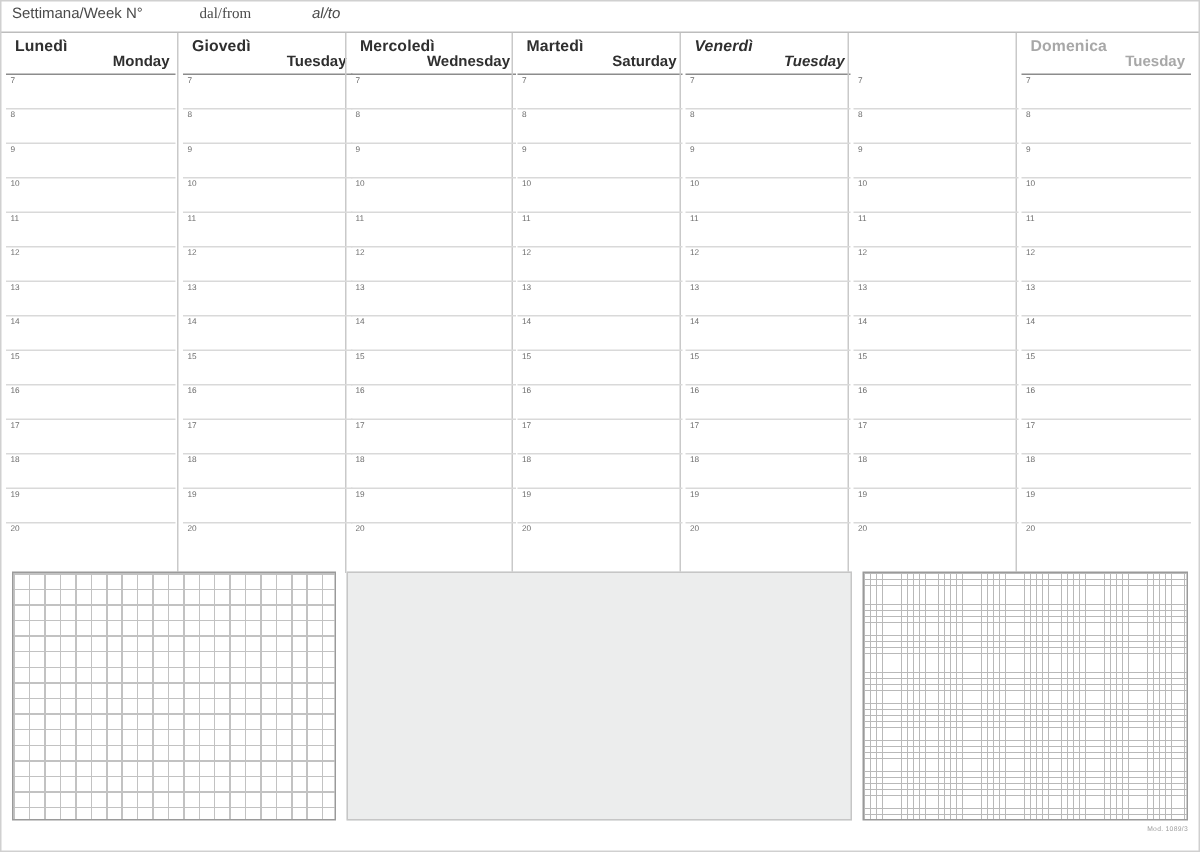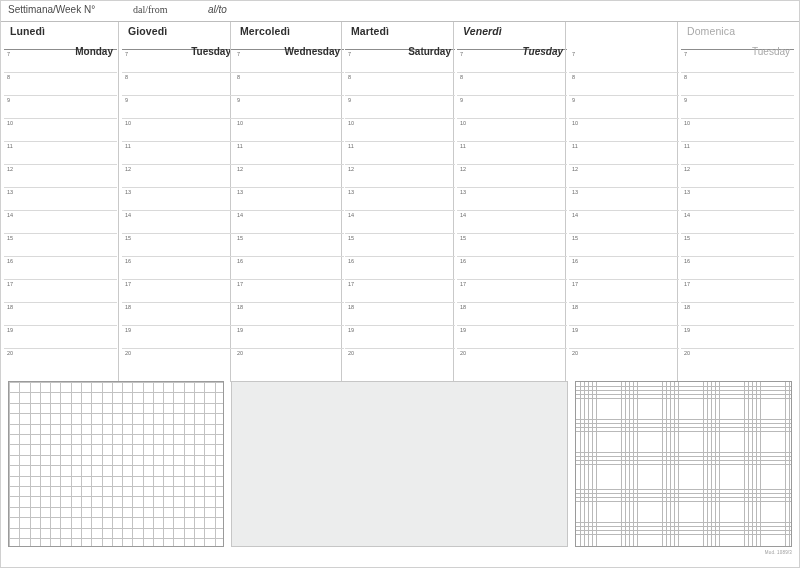--- a/index.html
+++ b/index.html
@@ -65,26 +65,25 @@
     color: #2f2f2f;
     letter-spacing: 0.1px;
   }
   .day-head .en {
     position: absolute;
     right: 4px;
     top: 14px;
     font-size: 10px;
     font-weight: bold;
     color: #2f2f2f;
-    margin-top: 10px;
   }
   .day-head.sunday .it,
   .day-head.sunday .en {
     color: #a8a8a8;
-    font-weight: normal;
+    font-weight: bold;
   }
 
   
   .day-col {
     position: absolute;
     top: 50px;
     height: 322px;
   }
   .hour-row {
     position: relative;

